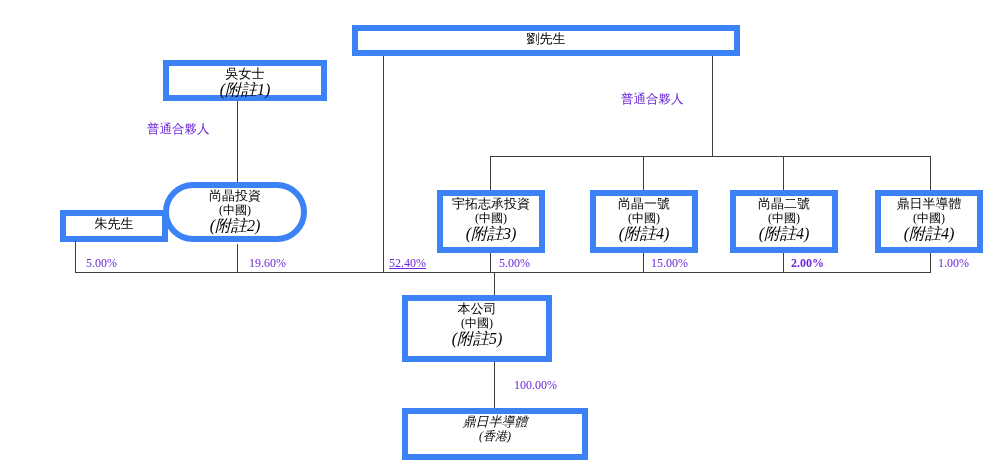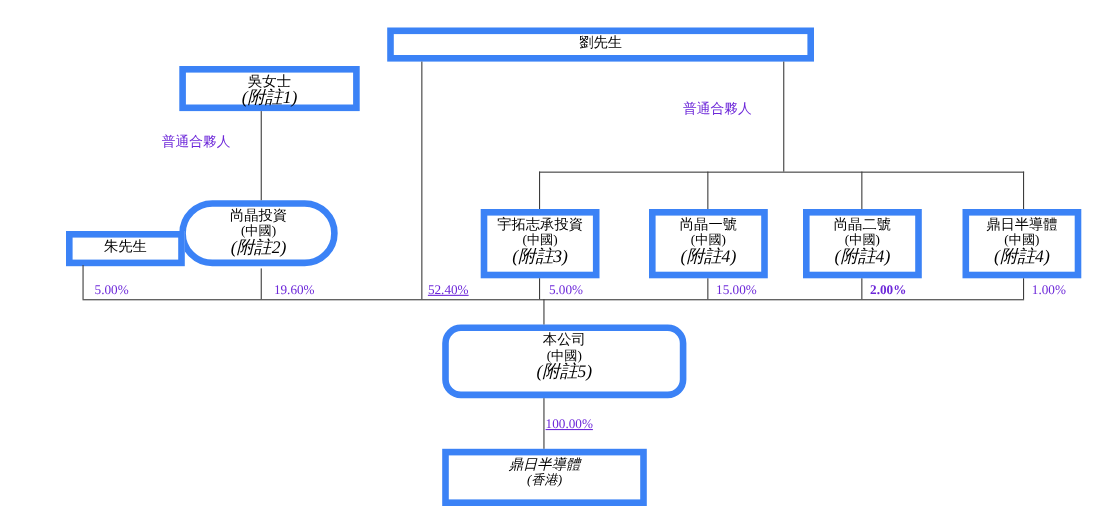--- a/index.html
+++ b/index.html
@@ -59,21 +59,21 @@
     <span class="ln loc">(中國)</span>
     <span class="ln note">(附註4)</span>
   </div>
 
   <div class="box" style="left:875px;top:190px;width:108px;height:63px;">
     <span class="ln nm">鼎日半導體</span>
     <span class="ln loc">(中國)</span>
     <span class="ln note">(附註4)</span>
   </div>
 
-  <div class="box" style="left:402px;top:295px;width:222px;height:67px;border-radius:17px;">
+  <div class="box" style="left:402px;top:295px;width:150px;height:67px;">
     <span class="ln nm">本公司</span>
     <span class="ln loc">(中國)</span>
     <span class="ln note">(附註5)</span>
   </div>
 
   <div class="box" style="left:402px;top:408px;width:186px;height:52px;font-style:italic;">
     <span class="ln nm">鼎日半導體</span>
     <span class="ln loc">(香港)</span>
   </div>
 
@@ -103,15 +103,15 @@
   <div class="lbl cn" style="left:147px;top:121px;">普通合夥人</div>
   <div class="lbl cn" style="left:621px;top:91px;">普通合夥人</div>
 
   <div class="lbl" style="left:86px;top:256px;">5.00%</div>
   <div class="lbl" style="left:249px;top:256px;">19.60%</div>
   <div class="lbl" style="left:389px;top:256px;text-decoration:underline;">52.40%</div>
   <div class="lbl" style="left:499px;top:256px;">5.00%</div>
   <div class="lbl" style="left:651px;top:256px;">15.00%</div>
   <div class="lbl" style="left:791px;top:256px;font-weight:bold;">2.00%</div>
   <div class="lbl" style="left:938px;top:256px;">1.00%</div>
-  <div class="lbl" style="left:496px;top:378px;text-decoration:underline;">100.00%</div>
+  <div class="lbl" style="left:514px;top:378px;">100.00%</div>
 
 </div>
 
 </body></html>

